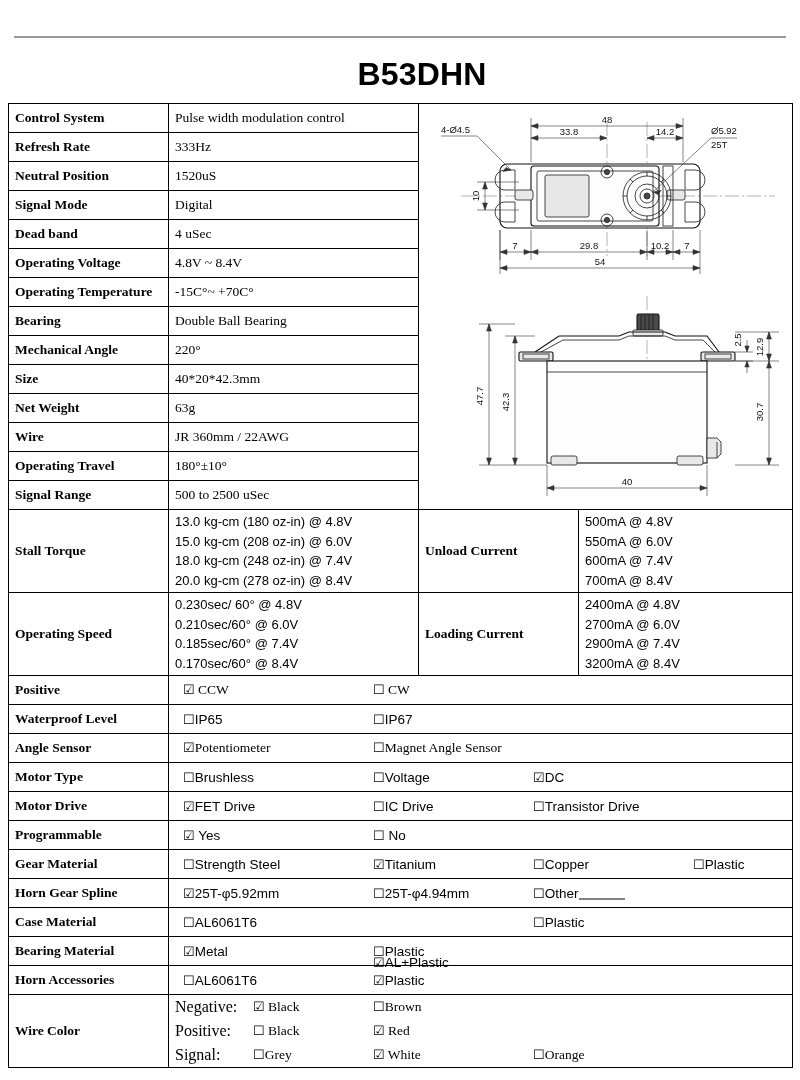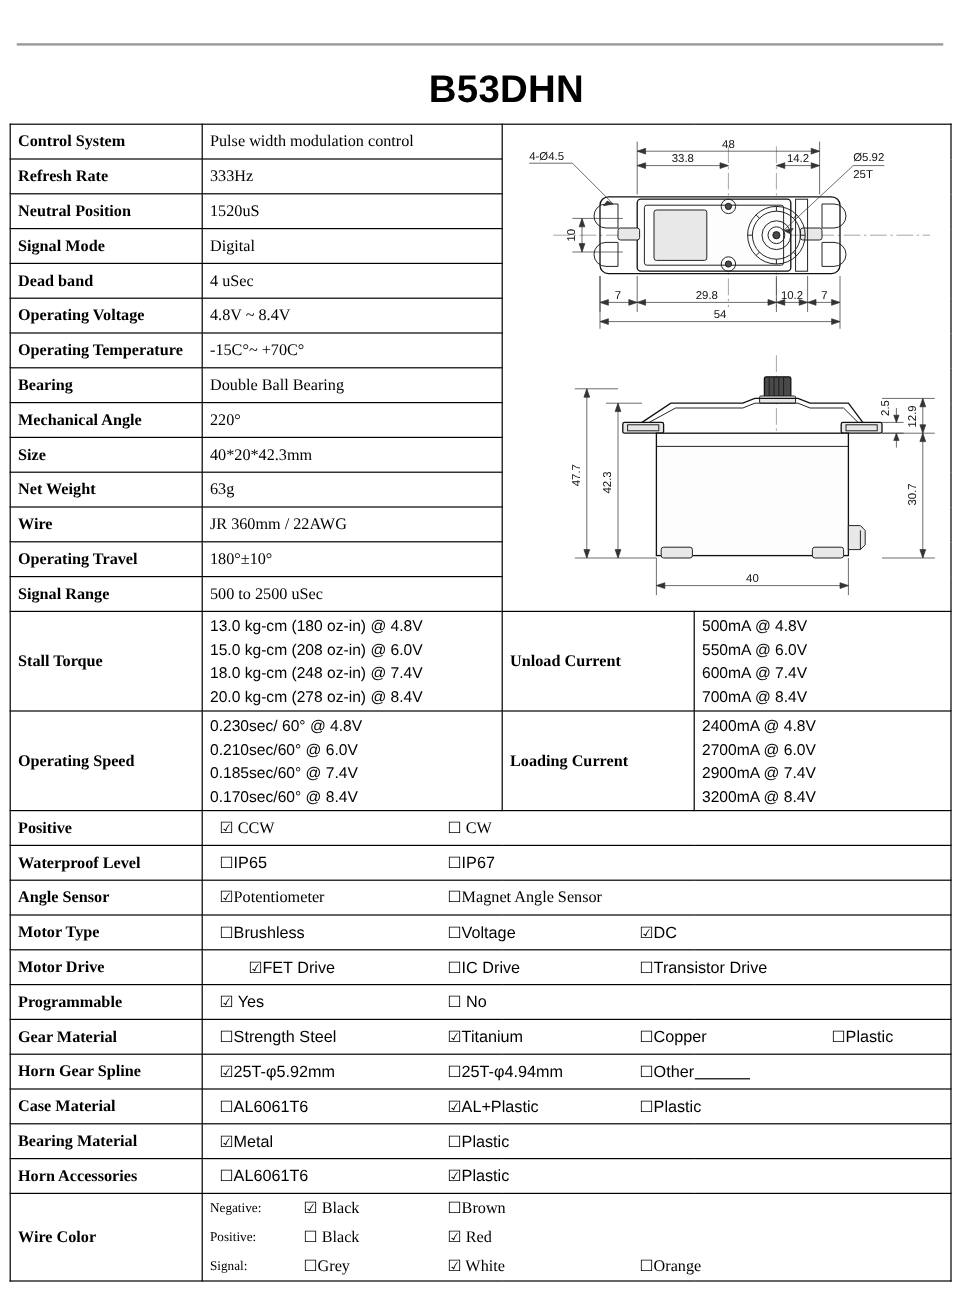--- a/index.html
+++ b/index.html
@@ -81,21 +81,21 @@
   .blankline {
     display: inline-block; width: 46px; border-bottom: 1.4px solid #000;
     vertical-align: -2px; margin-left: 1px;
   }
 
   
   td.wire { height: 72px; padding: 0 0 0 6px; }
   .wirerow { position: relative; height: 24px; }
   .wirerow .wl {
     position: absolute; left: 0; top: 50%; transform: translateY(-50%);
-    font-family: "Liberation Serif", serif; font-size: 11px;
+    font-family: "Liberation Serif", serif; font-size: 16px;
   }
 
   
   .draw-wrap { position: relative; width: 100%; height: 100%; }
   svg.tech { display: block; }
   .ln-thin  { fill: none; stroke: #1a1a1a; stroke-width: .8; }
   .ln-med   { fill: none; stroke: #111; stroke-width: 1.1; }
   .dim      { fill: none; stroke: #333; stroke-width: .6; }
   .ctr      { fill: none; stroke: #777; stroke-width: .55;
               stroke-dasharray: 14 3 2 3; }
@@ -459,21 +459,21 @@
               <span class="opt opt-sans" style="left: 8px;"><span class="cb">☐</span><span>Brushless</span></span>
               <span class="opt opt-sans" style="left: 198px;"><span class="cb">☐</span><span>Voltage</span></span>
               <span class="opt opt-sans" style="left: 358px;"><span class="cb">☑</span><span>DC</span></span>
             </div>
           </td>
         </tr>
         <tr>
           <td class="lbl">Motor Drive</td>
           <td colspan="3">
             <div class="optrow">
-              <span class="opt opt-sans" style="left: 8px; margin-left: 24px;"><span class="cb">☑</span><span>FET Drive</span></span>
+              <span class="opt opt-sans" style="left: 8px;"><span class="cb">☑</span><span>FET Drive</span></span>
               <span class="opt opt-sans" style="left: 198px;"><span class="cb">☐</span><span>IC Drive</span></span>
               <span class="opt opt-sans" style="left: 358px;"><span class="cb">☐</span><span>Transistor Drive</span></span>
             </div>
           </td>
         </tr>
         <tr>
           <td class="lbl">Programmable</td>
           <td colspan="3">
             <div class="optrow">
               <span class="opt opt-sans" style="left: 8px;"><span class="cb">☑</span><span> Yes</span></span>
@@ -500,21 +500,21 @@
               <span class="opt opt-sans" style="left: 198px;"><span class="cb">☐</span><span>25T-φ4.94mm</span></span>
               <span class="opt opt-sans" style="left: 358px;"><span class="cb">☐</span><span>Other</span><span class="blankline"></span></span>
             </div>
           </td>
         </tr>
         <tr>
           <td class="lbl">Case Material</td>
           <td colspan="3">
             <div class="optrow">
               <span class="opt opt-sans" style="left: 8px;"><span class="cb">☐</span><span>AL6061T6</span></span>
-              <span class="opt opt-sans" style="left: 198px;"><span class="cb">☑</span><span>AL+Plastic</span></span>
+              <span class="opt opt-sans" style="left: 198px; margin-top: 40px;"><span class="cb">☑</span><span>AL+Plastic</span></span>
               <span class="opt opt-sans" style="left: 358px;"><span class="cb">☐</span><span>Plastic</span></span>
             </div>
           </td>
         </tr>
         <tr>
           <td class="lbl">Bearing Material</td>
           <td colspan="3">
             <div class="optrow">
               <span class="opt opt-sans" style="left: 8px;"><span class="cb">☑</span><span>Metal</span></span>
               <span class="opt opt-sans" style="left: 198px;"><span class="cb">☐</span><span>Plastic</span></span>

